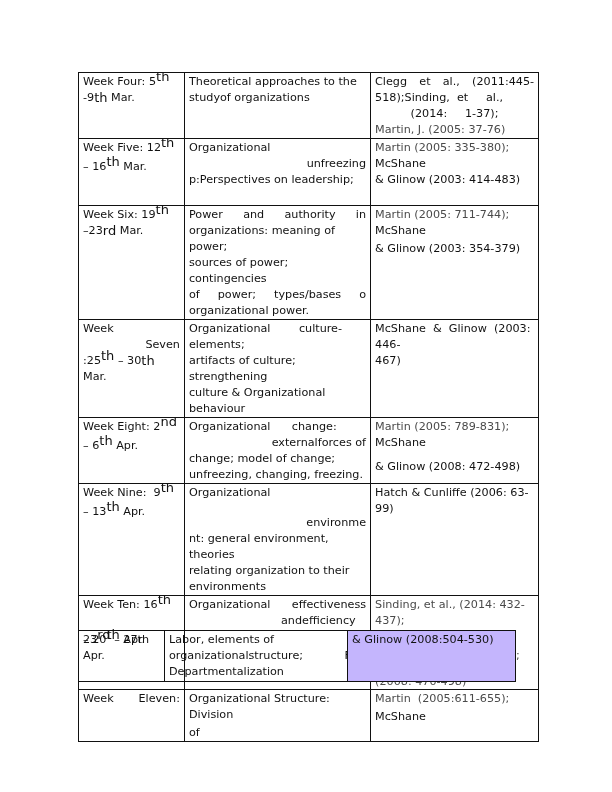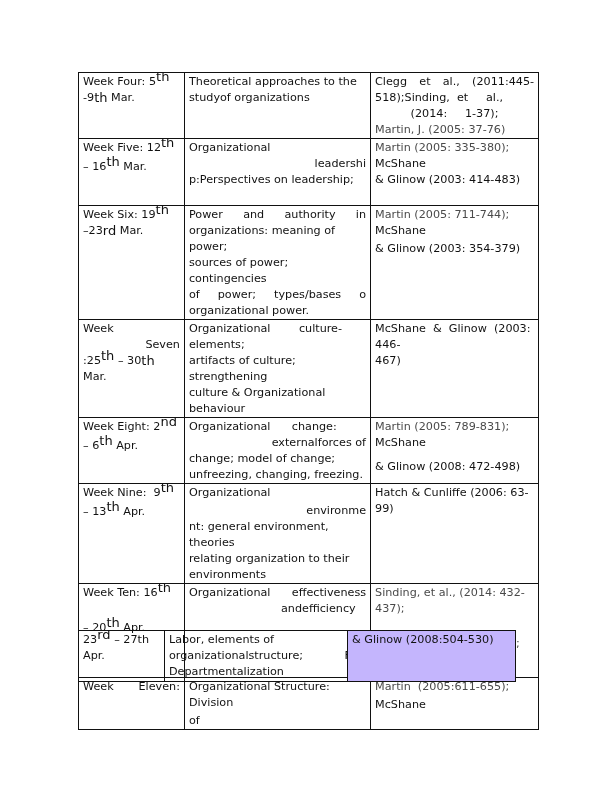--- a/index.html
+++ b/index.html
@@ -60,21 +60,21 @@
       </td>
     </tr>
 
     <tr style="height:67px">
       <td>
         <span class="line"><span>Week Five: 12</span><sup>th</sup></span>
         <span class="line" style="margin-top:3px"><span>– 16</span><sup>th</sup><span> Mar.</span></span>
       </td>
       <td>
         <span class="line">Organizational</span>
-        <span class="line right">leadershi</span>
+        <span class="line right">unfreezing</span>
         <span class="line">p:Perspectives on leadership;</span>
       </td>
       <td>
         <span class="line gray">Martin (2005: 335-380);</span>
         <span class="line">McShane</span>
         <span class="line">&amp; Glinow (2003: 414-483)</span>
       </td>
     </tr>
 
     <tr style="height:82px">
@@ -134,21 +134,21 @@
       </td>
     </tr>
 
     <tr style="height:83px">
       <td>
         <span class="line"><span style="white-space:pre">Week Nine:  9</span><sup>th</sup></span>
         <span class="line" style="margin-top:3px"><span>– 13</span><sup>th</sup><span> Apr.</span></span>
       </td>
       <td>
         <span class="line">Organizational</span>
-        <span class="line right" style="margin-top:2px">environme</span>
+        <span class="line right" style="margin-top:14px">environme</span>
         <span class="line">nt: general environment, theories</span>
         <span class="line">relating organization to their</span>
         <span class="line">environments</span>
       </td>
       <td>
         <span class="line">Hatch &amp; Cunliffe (2006: 63-99)</span>
       </td>
     </tr>
 
     <tr style="height:85px">

